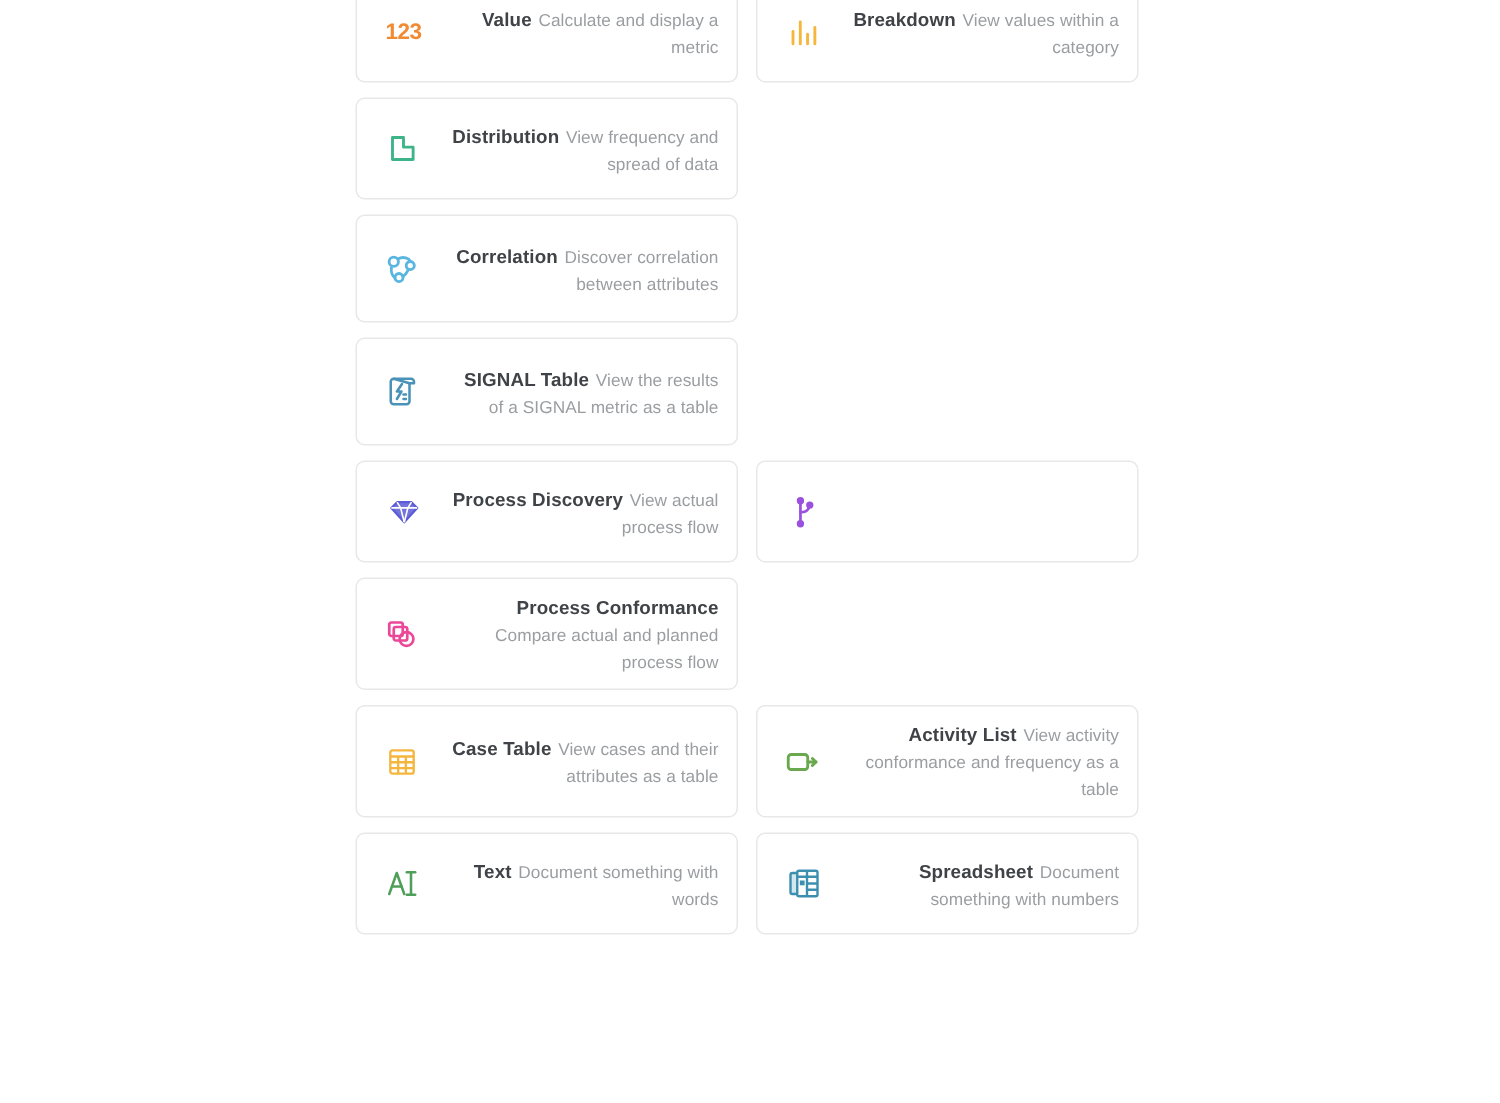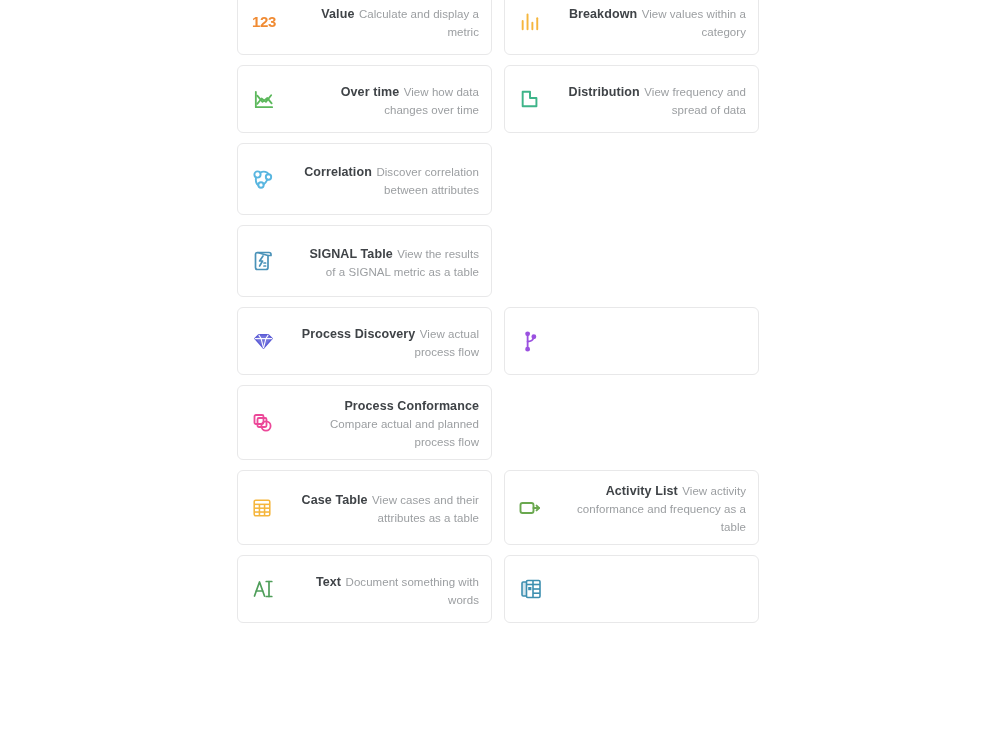--- a/index.html
+++ b/index.html
@@ -41,21 +41,21 @@
   }
 
   .card.tall { min-height: 72px; padding-left: 13px; }
 
   .card-icon {
     width: 34px;
     min-width: 34px;
     height: 34px;
     display: flex;
     align-items: center;
-    justify-content: flex-start;
+    justify-content: center;
   }
 
   .card-icon svg { display: block; }
 
   .card-text {
     flex: 1;
     min-width: 0;
     padding-top: 1px;
     text-align: right;
   }
@@ -109,33 +109,20 @@
         </svg>
       </span>
       <span class="card-text">
         <span class="card-title">Breakdown</span>
         <span class="card-desc">View values within a category</span>
       </span>
     </div>
   </div>
 
   <div class="row">
-    <div class="card">
-      <span class="card-icon">
-        <svg width="23" height="23" viewBox="0 0 24 24" fill="none" stroke="#5cb85c" stroke-width="1.9" stroke-linecap="round" stroke-linejoin="round">
-          <polyline points="4,4 4,20 21,20"></polyline>
-          <polyline points="5.5,16.5 10,11 14.5,14.5 20,7.5"></polyline>
-          <polyline points="5.5,8 11,14.5 16,10.5 20.5,16"></polyline>
-        </svg>
-      </span>
-      <span class="card-text">
-        <span class="card-title">Over time</span>
-        <span class="card-desc">View how data changes over time</span>
-      </span>
-    </div>
     <div class="card">
       <span class="card-icon">
         <svg width="22" height="22" viewBox="0 0 24 24" fill="none" stroke="#3eb489" stroke-width="2.1" stroke-linecap="round" stroke-linejoin="round">
           <polyline points="4,20 4,4 12,4 12,11 19,11 19,20 4,20"></polyline>
         </svg>
       </span>
       <span class="card-text">
         <span class="card-title">Distribution</span>
         <span class="card-desc">View frequency and spread of data</span>
       </span>
@@ -277,16 +264,20 @@
         <svg width="24" height="24" viewBox="0 0 24 24" fill="none" stroke="#3d8fb0" stroke-width="1.6" stroke-linejoin="round">
           <rect x="3" y="5" width="13" height="14" rx="1.2" fill="#3d8fb0" fill-opacity="0.22"></rect>
           <rect x="7.5" y="3.5" width="13.5" height="17" rx="1.2" fill="#ffffff"></rect>
           <line x1="7.5" y1="7.5" x2="21" y2="7.5"></line>
           <line x1="14" y1="3.5" x2="14" y2="20.5"></line>
           <line x1="14" y1="12" x2="21" y2="12"></line>
           <line x1="14" y1="16.2" x2="21" y2="16.2"></line>
           <rect x="9.2" y="10" width="3.2" height="3.2" fill="#3d8fb0" stroke="none"></rect>
         </svg>
       </span>
+      <span class="card-text">
+        <span class="card-title">Spreadsheet</span>
+        <span class="card-desc">Document something with numbers</span>
+      </span>
     </div>
   </div>
 
 </div>
 
 </body></html>

